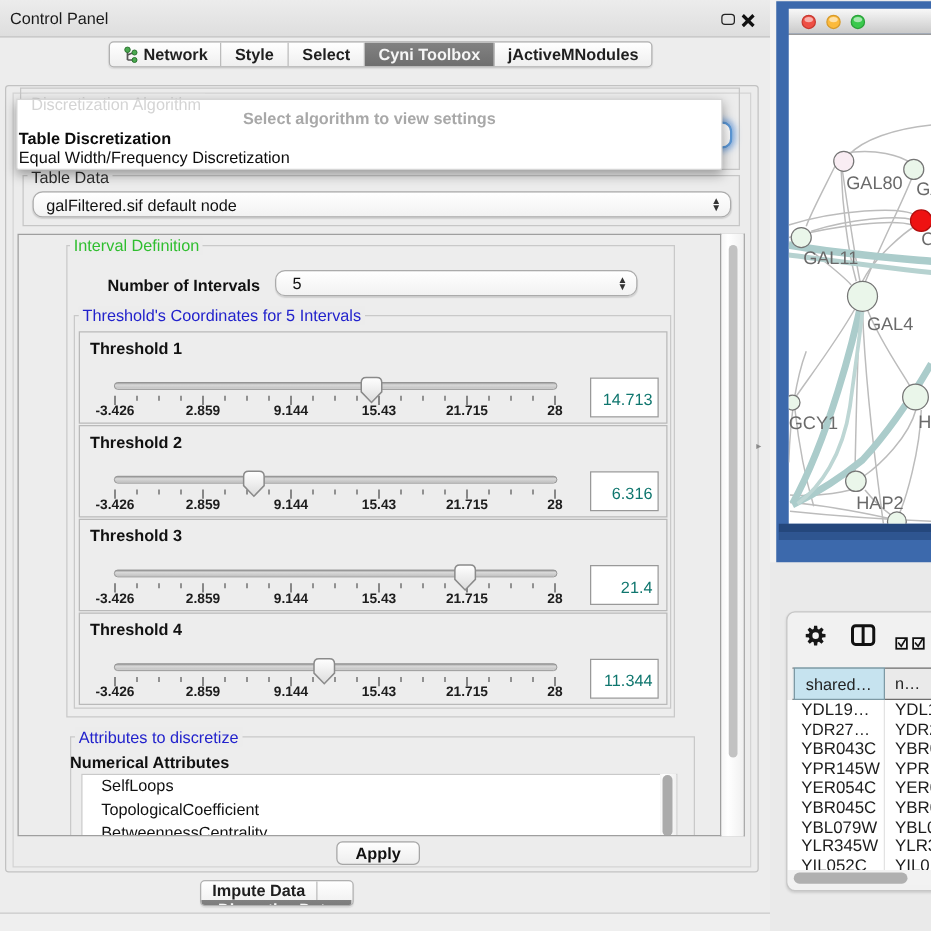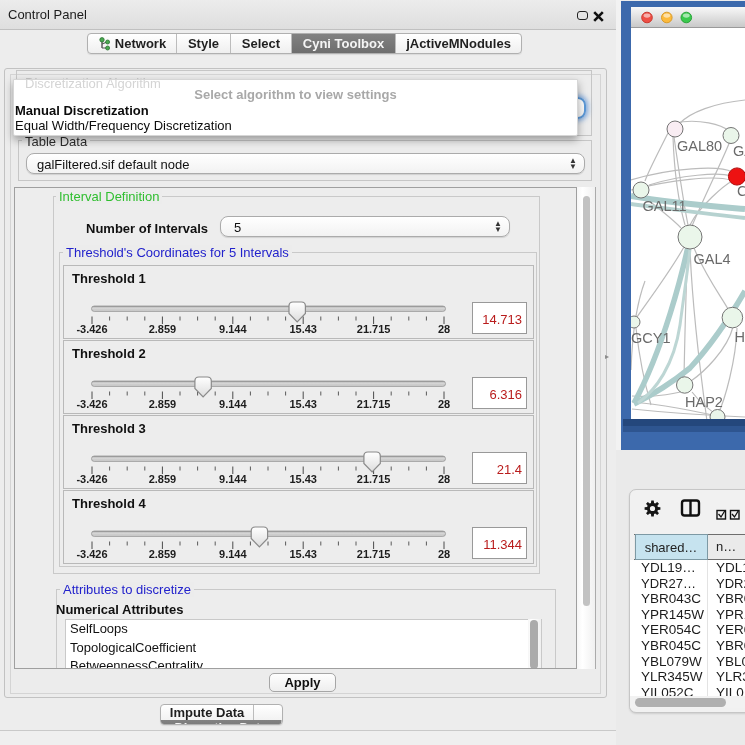--- a/index.html
+++ b/index.html
@@ -43,29 +43,29 @@
 
 
 #scrollpane { left:14px; top:187px; width:582px; height:482px;
   border:1px solid #9f9f9f; background:#ededed; overflow:hidden; }
 
 
 .tbox { position:absolute; left:48px; width:471px; height:74px;
   border:1px solid #b9b9b9; background:#ededed; }
 .tbox .tl { position:absolute; left:8px; top:5px; font-size:13px; font-weight:bold; color:#111; }
 .tbox .fld { position:absolute; left:408px; top:36px; width:55px; height:32px;
-  background:#fff; border:1px solid #999; font-size:13px; color:#b91c1c;
+  background:#fff; border:1px solid #999; font-size:13px; color:#0f766e;
   text-align:right; padding:9px 4px 0 0; }
 .ticklabel { position:absolute; font-size:11px; font-weight:bold; color:#1d1d1d;
   transform:translateX(-50%); top:57px; }
 
 
 #attrlist { position:absolute; left:50px; top:431px; width:477px; height:51px;
   background:#ffffff; border:1px solid #c9c9c9; font-size:13px; color:#111; }
-#attrlist div { padding-left:4px; height:18.5px; line-height:18.5px; }
+#attrlist div { padding-left:15px; height:18.5px; line-height:18.5px; }
 
 
 .vsb-track { position:absolute; background:linear-gradient(90deg,#f6f6f6,#ffffff 30%,#f0f0f0); }
 .vsb-thumb { position:absolute; background:#c2c2c2; border-radius:4px; }
 
 #applybtn { position:absolute; left:269px; top:673px; width:67px; height:19px;
   background:linear-gradient(#fefefe,#eeeeee); border:1px solid #a6a6a6; border-radius:5px;
   font-size:13px; font-weight:bold; color:#111; text-align:center; line-height:17px; }
 
 
@@ -343,21 +343,21 @@
   <div class="vsb-track" style="left:576px;top:187px;width:20px;height:482px;border-left:1px solid #9f9f9f;border-right:1px solid #ababab;"></div>
   <div class="vsb-thumb" style="left:583px;top:196px;width:7px;height:410px;"></div>
 
   <div id="applybtn">Apply</div>
 
   <div class="abs" style="left:13px;top:79px;width:565px;height:57px;background:#ffffff;
        border:1px solid #d6d6d6;border-radius:0 0 2px 2px;
        box-shadow:0 4px 9px rgba(0,0,0,0.35);z-index:5;"></div>
   <div class="grouplabel" style="left:22px;top:76px;color:#d4d4d4;z-index:6;background:transparent;">Discretization Algorithm</div>
   <div class="abs" style="left:13px;top:87px;width:565px;text-align:center;font-size:13px;font-weight:bold;color:#a8a8a8;z-index:6;">Select algorithm to view settings</div>
-  <div class="abs" style="left:15px;top:103px;font-size:13px;font-weight:bold;color:#0c0c0c;z-index:6;">Manual Discretization</div>
+  <div class="abs" style="left:15px;top:103px;font-size:13px;font-weight:bold;color:#0c0c0c;z-index:6;">Table Discretization</div>
   <div class="abs" style="left:15px;top:118px;font-size:13px;color:#0c0c0c;z-index:6;">Equal Width/Frequency Discretization</div>
 
   <div class="seg" style="left:160px;top:704px;height:21px;flex-direction:column;">
     <div class="sg" style="width:93px;">Impute Data</div>
     <div class="sg on" style="width:121px;">Discretize Data</div>
     <div class="sg" style="width:106px;">Infer Network</div>
   </div>
 
   <div class="abs" style="left:0;top:730px;width:616px;height:15px;background:#efefef;border-top:1px solid #c9c9c9;"></div>
 

